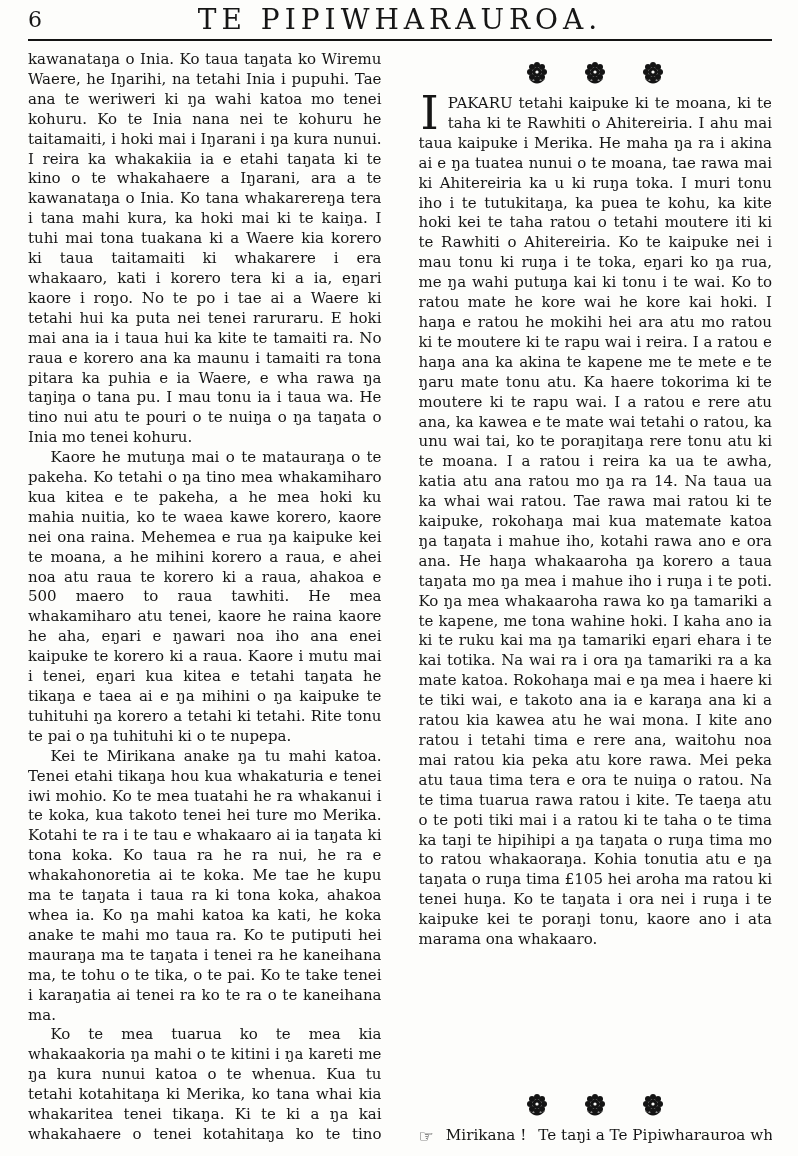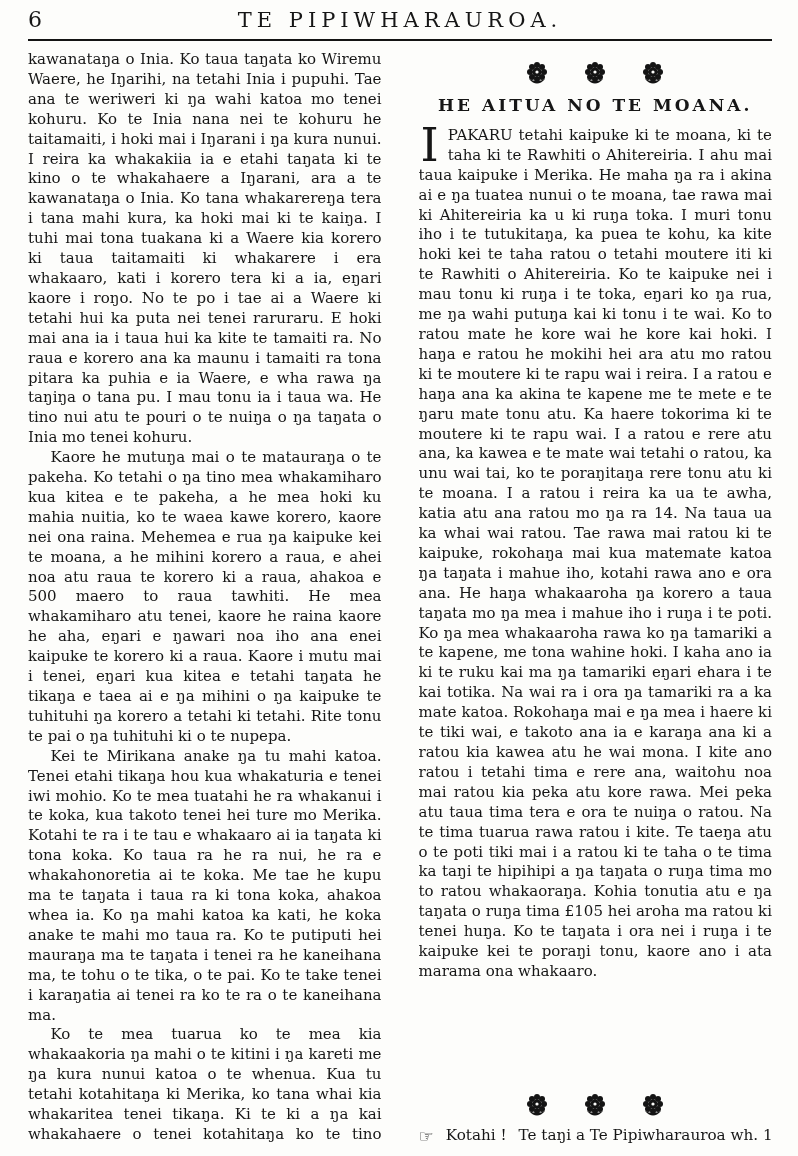--- a/index.html
+++ b/index.html
@@ -13,21 +13,21 @@
     overflow:hidden;
     box-sizing:border-box;
   }
   .header-row{
     display:flex; align-items:flex-end;
     padding:8px 26px 0 28px;
   }
   .pageno{ font-size:22px; line-height:24px; width:70px; }
   .masthead{
     flex:1; text-align:center;
-    font-size:21px; font-weight:normal;
+    font-size:28px; font-weight:normal;
     letter-spacing:5px; line-height:24px;
     margin:0 70px 0 0;
   }
   .rule{
     margin:7px 26px 0 28px;
     height:0;
     border-bottom:2.5px solid #141414;
   }
   .columns{
     display:flex;
@@ -151,21 +151,20 @@
               <circle cx="6" cy="5" r="3"></circle>
               <circle cx="11" cy="3" r="3"></circle>
               <circle cx="16" cy="5" r="3"></circle>
               <circle cx="11" cy="10" r="4.5"></circle>
               <path d="M3 17 Q11 26 19 17 Q11 21 3 17 Z"></path>
             </g>
             <circle cx="11" cy="10" r="1.6" fill="#fdfdfb"></circle>
           </svg>
       </div>
 
-      <h2 class="article-heading">HE AITUA NO TE MOANA.</h2>
 
       <p class="dropcap-para"><span class="dropcap">I</span><span>PAKARU tetahi kaipuke ki te moana, ki te taha ki te Rawhiti o Ahitereiria. I ahu mai taua kaipuke i Merika. He maha ŋa ra i akina ai e ŋa tuatea nunui o te moana, tae rawa mai ki Ahitereiria ka u ki ruŋa toka. I muri tonu iho i te tutukitaŋa, ka puea te kohu, ka kite hoki kei te taha ratou o tetahi moutere iti ki te Rawhiti o Ahitereiria. Ko te kaipuke nei i mau tonu ki ruŋa i te toka, eŋari ko ŋa rua, me ŋa wahi putuŋa kai ki tonu i te wai. Ko to ratou mate he kore wai he kore kai hoki. I haŋa e ratou he mokihi hei ara atu mo ratou ki te moutere ki te rapu wai i reira. I a ratou e haŋa ana ka akina te kapene me te mete e te ŋaru mate tonu atu. Ka haere tokorima ki te moutere ki te rapu wai. I a ratou e rere atu ana, ka kawea e te mate wai tetahi o ratou, ka unu wai tai, ko te poraŋitaŋa rere tonu atu ki te moana. I a ratou i reira ka ua te awha, katia atu ana ratou mo ŋa ra 14. Na taua ua ka whai wai ratou. Tae rawa mai ratou ki te kaipuke, rokohaŋa mai kua matemate katoa ŋa taŋata i mahue iho, kotahi rawa ano e ora ana. He haŋa whakaaroha ŋa korero a taua taŋata mo ŋa mea i mahue iho i ruŋa i te poti. Ko ŋa mea whakaaroha rawa ko ŋa tamariki a te kapene, me tona wahine hoki. I kaha ano ia ki te ruku kai ma ŋa tamariki eŋari ehara i te kai totika. Na wai ra i ora ŋa tamariki ra a ka mate katoa. Rokohaŋa mai e ŋa mea i haere ki te tiki wai, e takoto ana ia e karaŋa ana ki a ratou kia kawea atu he wai mona. I kite ano ratou i tetahi tima e rere ana, waitohu noa mai ratou kia peka atu kore rawa. Mei peka atu taua tima tera e ora te nuiŋa o ratou. Na te tima tuarua rawa ratou i kite. Te taeŋa atu o te poti tiki mai i a ratou ki te taha o te tima ka taŋi te hipihipi a ŋa taŋata o ruŋa tima mo to ratou whakaoraŋa. Kohia tonutia atu e ŋa taŋata o ruŋa tima £105 hei aroha ma ratou ki tenei huŋa. Ko te taŋata i ora nei i ruŋa i te kaipuke kei te poraŋi tonu, kaore ano i ata marama ona whakaaro.</span></p>
 
       <div class="col-bottom">
         <div class="ornament-row">
           <svg class="rosette" width="22" height="25" viewBox="0 0 22 25">
               <g fill="#141414">
                 <circle cx="18" cy="10" r="3"></circle>
                 <circle cx="16" cy="15" r="3"></circle>
                 <circle cx="11" cy="17" r="3"></circle>
@@ -205,20 +204,20 @@
                 <circle cx="11" cy="3" r="3"></circle>
                 <circle cx="16" cy="5" r="3"></circle>
                 <circle cx="11" cy="10" r="4.5"></circle>
                 <path d="M3 17 Q11 26 19 17 Q11 21 3 17 Z"></path>
               </g>
               <circle cx="11" cy="10" r="1.6" fill="#fdfdfb"></circle>
             </svg>
         </div>
         <p class="footer-note">
           <span class="manicule">☞</span>
-          <span>Kotahi !</span>
+          <span>Mirikana !</span>
           <span>Te taŋi a Te Pipiwharauroa wh. 12.</span>
         </p>
       </div>
     </section>
 
   </div>
 </div>
 
 </body></html>

